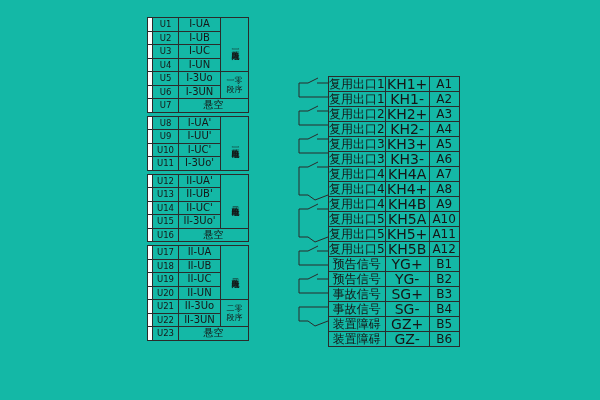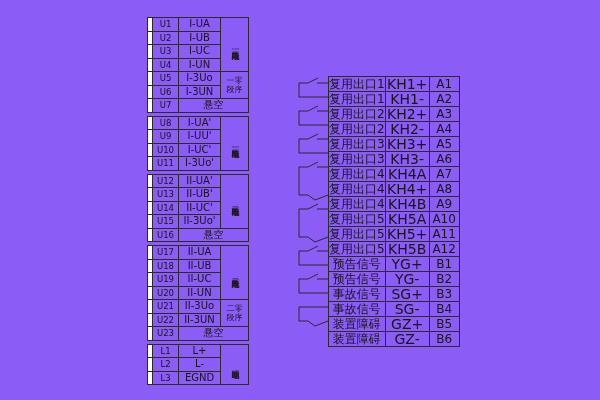--- a/index.html
+++ b/index.html
@@ -1,20 +1,20 @@
 <!DOCTYPE html>
 <html><head>
 <meta charset="utf-8">
 <style>
   html,body{margin:0;padding:0;}
   body{
     width:600px;height:400px;background:#ffffff;
     font-family:"DejaVu Sans",sans-serif;color:#111;
   }
-  #root{position:relative;width:600px;height:400px;background:#8b5cf6;overflow:hidden;}
+  #root{position:relative;width:600px;height:400px;background:#14b8a6;overflow:hidden;}
 
   
   table{border-collapse:collapse;table-layout:fixed;}
   td{
     border:1px solid #2b2b2b;padding:0;margin:0;
     text-align:center;vertical-align:middle;
     font-size:8.5px;line-height:1;white-space:nowrap;overflow:hidden;
     color:#161616;
   }
 
@@ -221,48 +221,20 @@
             <td class="term">U22</td>
             <td class="sig">II-3UN</td>
           </tr>
           <tr>
             <td class="strip"></td>
             <td class="term">U23</td>
             <td class="sig" colspan="2">悬空</td>
           </tr>
         </tbody>
       </table>
-      <table>
-        <colgroup>
-          <col style="width: 5px;">
-          <col style="width: 26px;">
-          <col style="width: 42px;">
-          <col style="width: 28px;">
-        </colgroup>
-        <tbody>
-          <tr>
-            <td class="strip"></td>
-            <td class="term">L1</td>
-            <td class="sig">L+</td>
-            <td class="grouplabel" rowspan="3">
-              <div class="vtext">辅助电源</div>
-            </td>
-          </tr>
-          <tr>
-            <td class="strip"></td>
-            <td class="term">L2</td>
-            <td class="sig">L-</td>
-          </tr>
-          <tr>
-            <td class="strip"></td>
-            <td class="term">L3</td>
-            <td class="sig">EGND</td>
-          </tr>
-        </tbody>
-      </table>
     </div>
   <div id="contact-symbols">
       <div class="contact" style="top: 0px;">
         <svg width="32" height="28" viewBox="0 0 32 28">
           <path d="M3 7 L3 21 M3 7 H12 M12 7 L22 2 M21 7 H32 M3 21 H32 " fill="none" stroke="#2b2b2b" stroke-width="1"></path>
         </svg>
       </div>
       <div class="contact" style="top: 28px;">
         <svg width="32" height="28" viewBox="0 0 32 28">
           <path d="M3 7 L3 21 M3 7 H12 M12 7 L22 2 M21 7 H32 M3 21 H32 " fill="none" stroke="#2b2b2b" stroke-width="1"></path>

